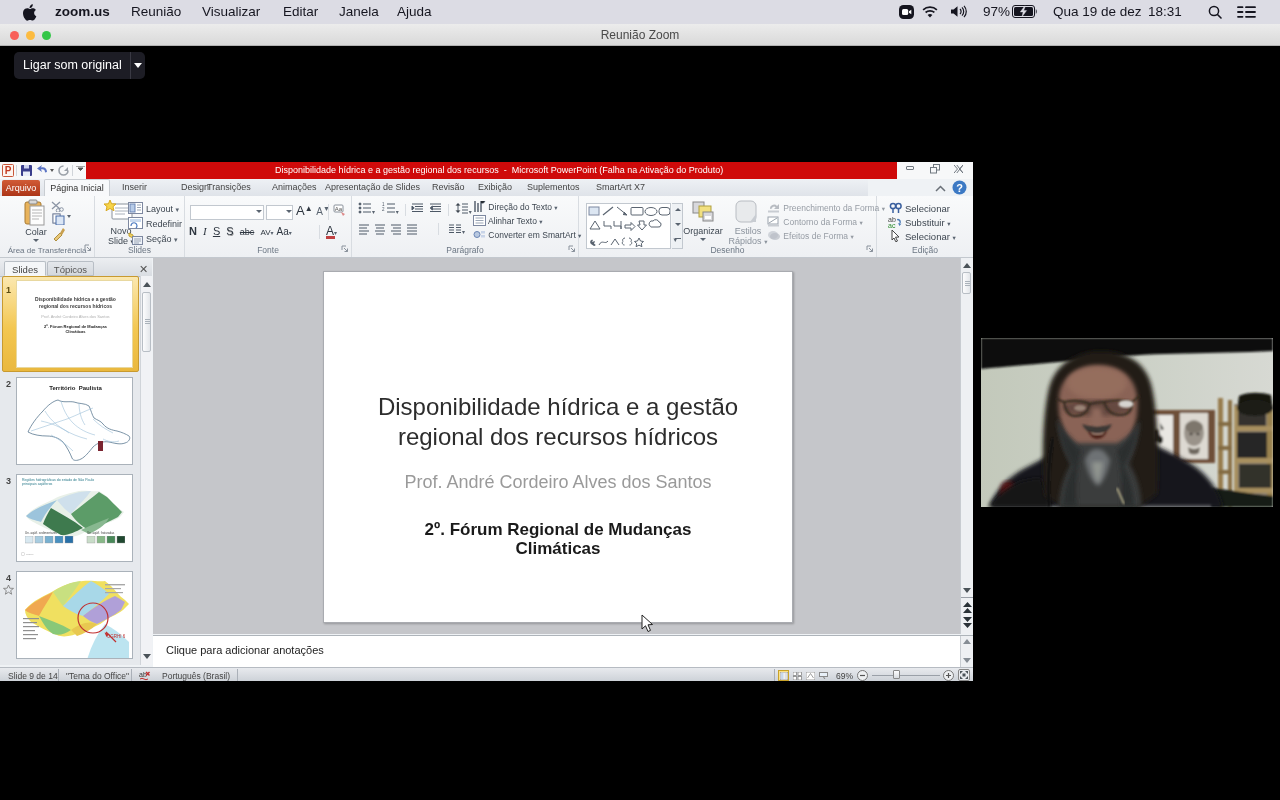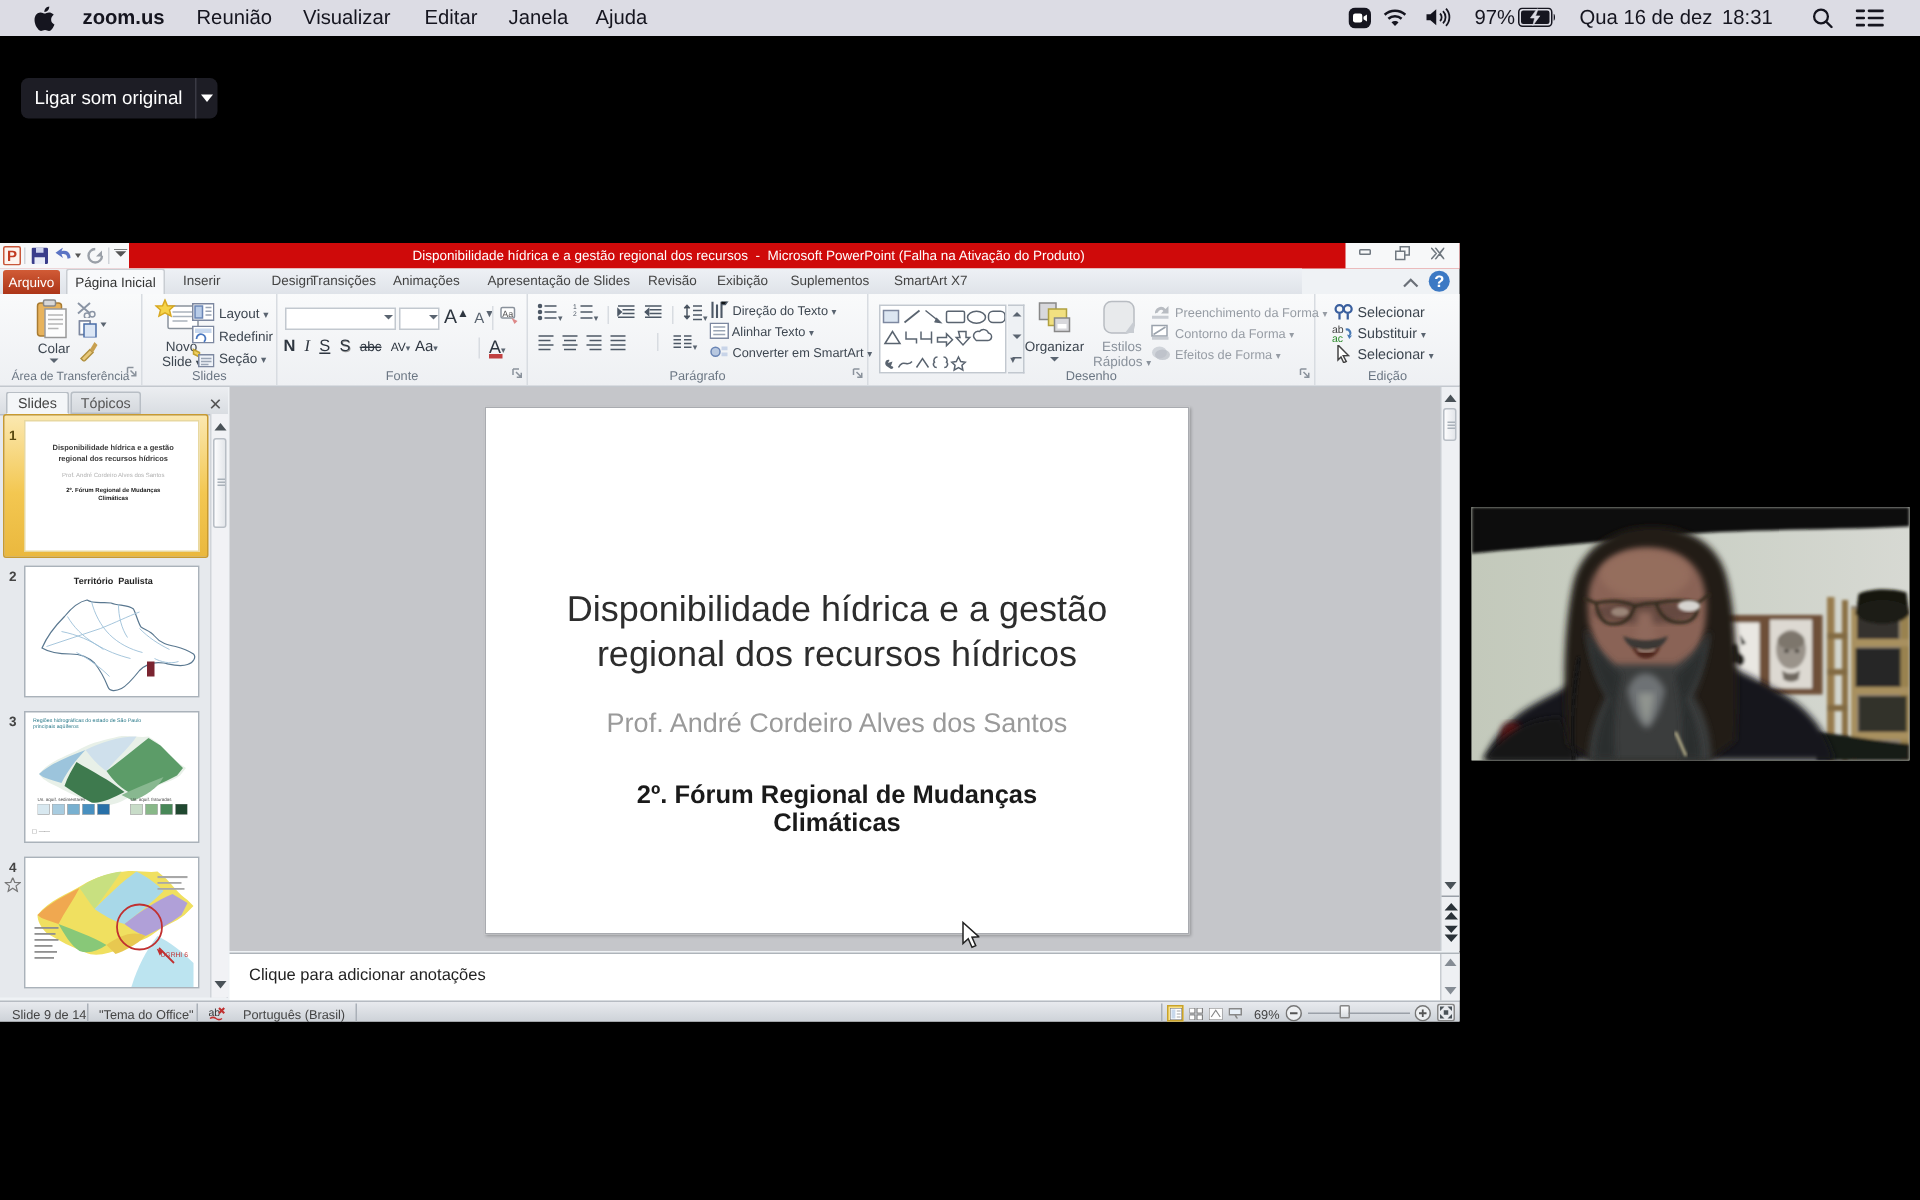--- a/index.html
+++ b/index.html
@@ -107,34 +107,41 @@
       <path fill="none" stroke="#15151f" stroke-width="1.2" d="M12 2.4 a5.8 5.8 0 0 1 0 8.2"></path>
       <path fill="none" stroke="#15151f" stroke-width="1.2" d="M14 .8 a8.3 8.3 0 0 1 0 11.4"></path>
     </svg>
     <span class="mi" style="left:983px;">97%</span>
     <svg class="mi" style="left:1012px; top:5px;" width="26" height="13" viewBox="0 0 26 13">
       <rect x=".5" y=".5" width="22" height="12" rx="2.5" fill="none" stroke="#15151f" stroke-width="1"></rect>
       <rect x="2" y="2" width="19" height="9" rx="1.5" fill="#15151f"></rect>
       <path d="M23.8 4.2 v4.6 c1.2-.3 1.2-4.3 0-4.6z" fill="#15151f"></path>
       <path d="M12.6 1 L8.3 7 h2.8 L9.9 12 L14.6 5.6 h-2.9 L13.4 1 Z" fill="#dcdce4" stroke="#dcdce4" stroke-width=".4"></path>
     </svg>
-    <span class="mi" style="left:1053px;">Qua 16 de dez</span>
+    <span class="mi" style="left:1053px;">Qua 19 de dez</span>
     <span class="mi" style="left:1148px;">18:31</span>
     <svg class="mi" style="left:1208px; top:5px;" width="14" height="14" viewBox="0 0 14 14">
       <circle cx="6" cy="6" r="4.6" fill="none" stroke="#15151f" stroke-width="1.5"></circle>
       <path d="M9.5 9.5 L13 13" stroke="#15151f" stroke-width="1.6" stroke-linecap="round"></path>
     </svg>
     <svg class="mi" style="left:1237px; top:6px;" width="19" height="12" viewBox="0 0 19 12">
       <g stroke="#15151f" stroke-width="1.8" stroke-linecap="round">
         <path d="M1 1.2 h4.5 M1 6 h4.5 M1 10.8 h4.5"></path>
         <path d="M9 1.2 h9 M9 6 h9 M9 10.8 h9"></path>
       </g>
     </svg>
   </div>
 
+  <div class="abs" id="zoomtitle">
+    <div class="tl" style="left:10px;  background:#f8605a;"></div>
+    <div class="tl" style="left:26px;  background:#fcbb40;"></div>
+    <div class="tl" style="left:42px;  background:#34c648;"></div>
+    <div style="position:absolute; left:0; width:100%; top:4px; text-align:center;
+      font-size:12px; color:#4a4a4a;">Reunião Zoom</div>
+  </div>
 
   <div class="abs" id="ligar">
     <span style="position:absolute; left:9px; top:6px;">Ligar som original</span>
     <span style="position:absolute; left:116px; top:0; width:1px; height:27px; background:#3a3a44;"></span>
     <span style="position:absolute; left:120px; top:11px; width:0; height:0;
       border-left:4px solid transparent; border-right:4px solid transparent;
       border-top:5px solid #fff;"></span>
   </div>
 
   <div class="abs" id="ppt">
@@ -176,21 +183,21 @@
           <path d="M0 0 L3.5 4 L0 8 M2.8 0 L9 8 M9 0 L2.8 8 M5.5 4 L9 0 M9 8 L5.5 4" stroke="#707880" fill="none"></path>
         </svg>
       </div>
     </div>
     <div id="tabrow">
       <div id="tab-arquivo">Arquivo</div>
       <div id="tab-home">Página Inicial</div>
       <span class="rtab" style="left:122px;">Inserir</span>
       <span class="rtab" style="left:181px;">Design</span>
       <span class="rtab" style="left:207px;">Transições</span>
-      <span class="rtab" style="left:262px;">Animações</span>
+      <span class="rtab" style="left:272px;">Animações</span>
       <span class="rtab" style="left:325px;">Apresentação de Slides</span>
       <span class="rtab" style="left:432px;">Revisão</span>
       <span class="rtab" style="left:478px;">Exibição</span>
       <span class="rtab" style="left:527px;">Suplementos</span>
       <span class="rtab" style="left:596px;">SmartArt X7</span>
       <svg style="position:absolute;left:935px;top:5px;" width="11" height="8" viewBox="0 0 11 8">
         <path d="M1 7 L5.5 2.5 L10 7" fill="none" stroke="#6a7078" stroke-width="1.5"></path>
       </svg>
       <svg style="position:absolute;left:952px;top:1px;" width="15" height="15" viewBox="0 0 15 15">
         <circle cx="7.5" cy="7.5" r="7" fill="#3c79c4"></circle>

